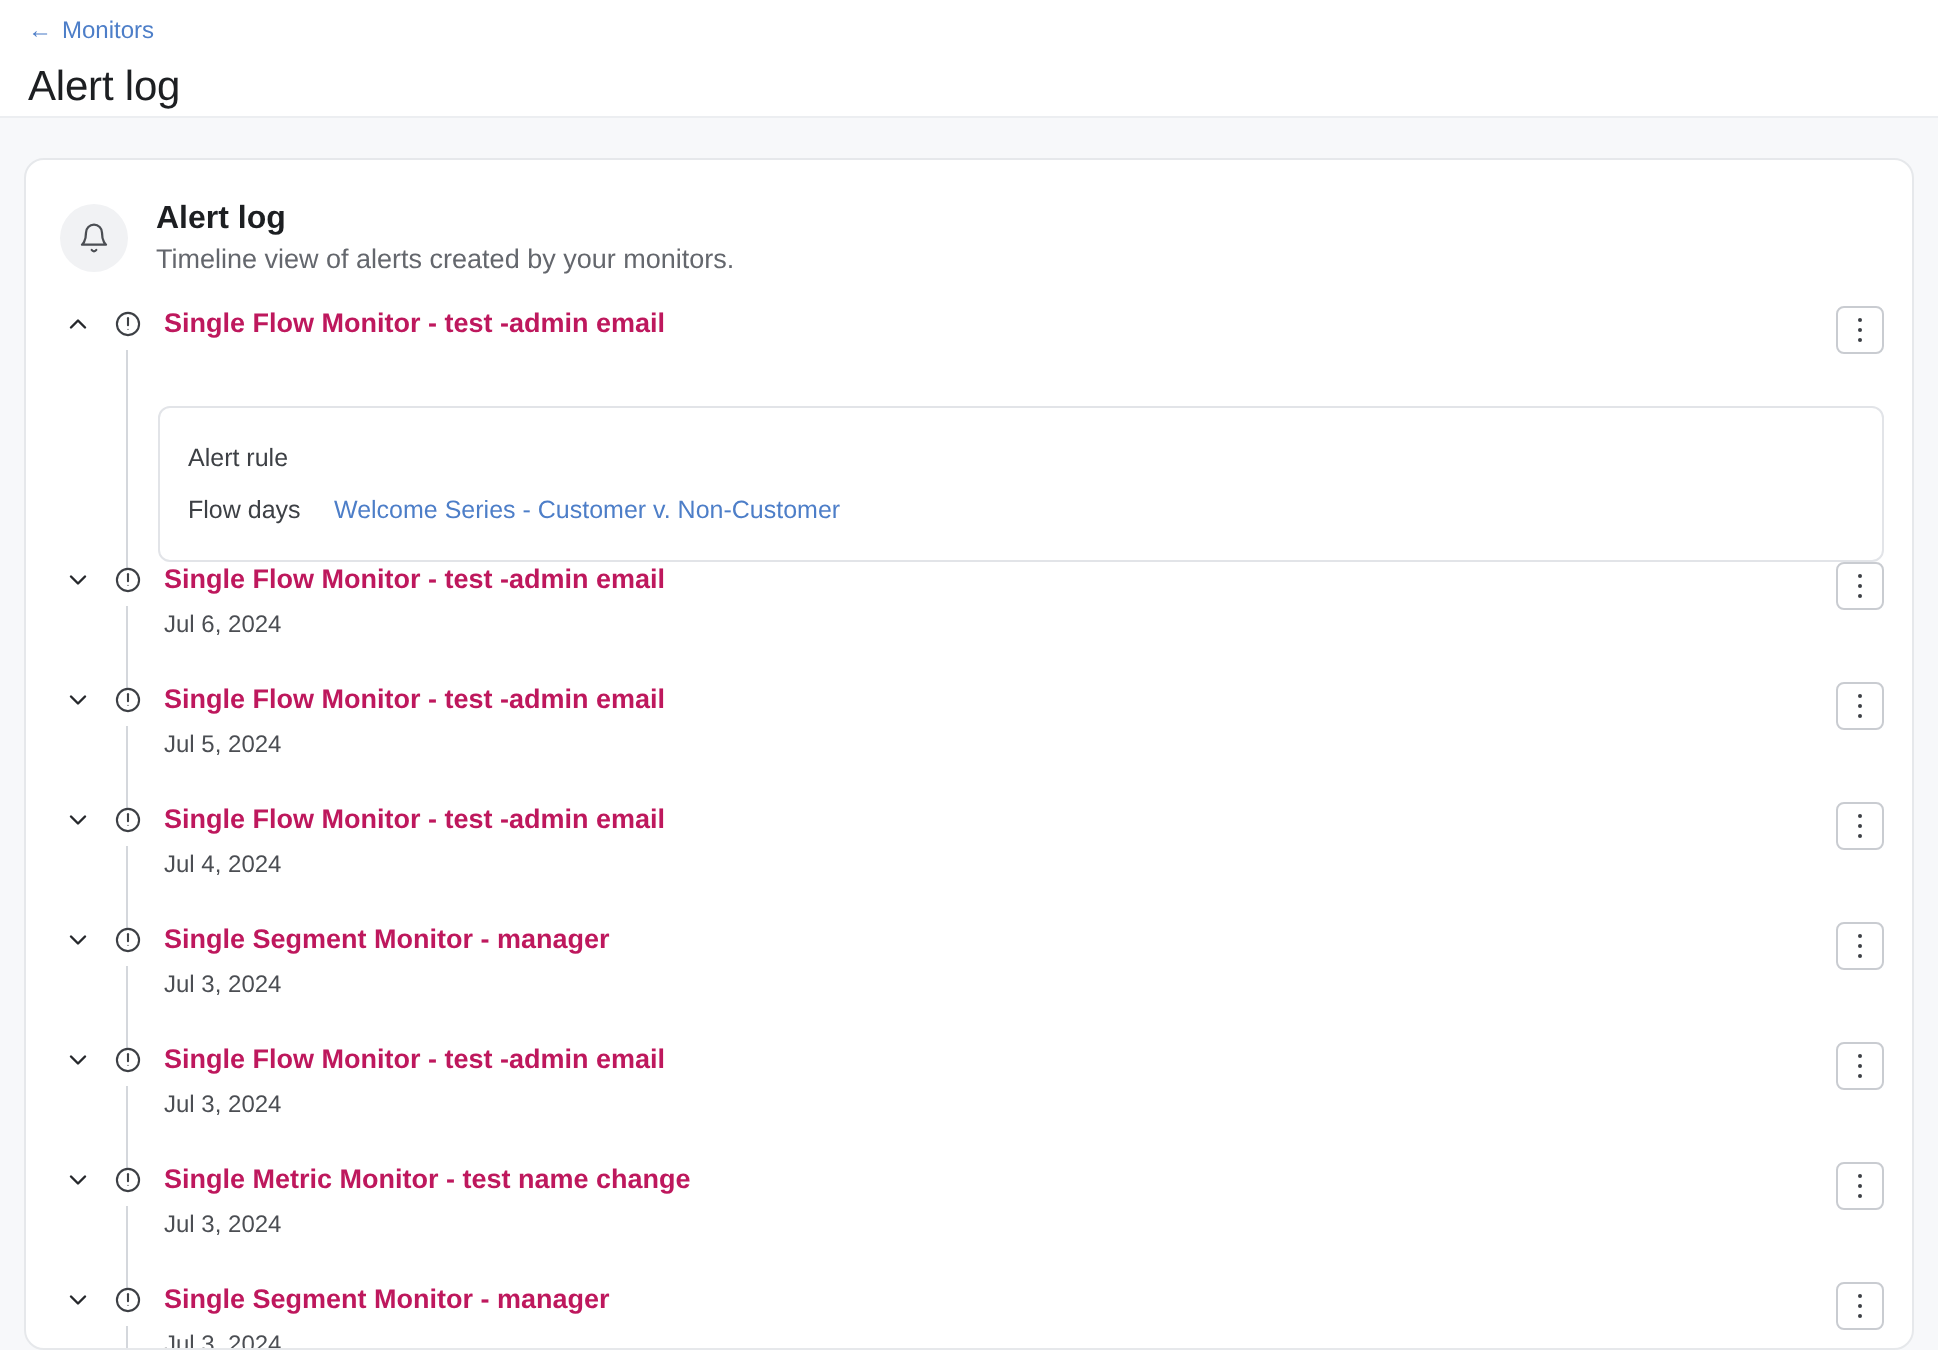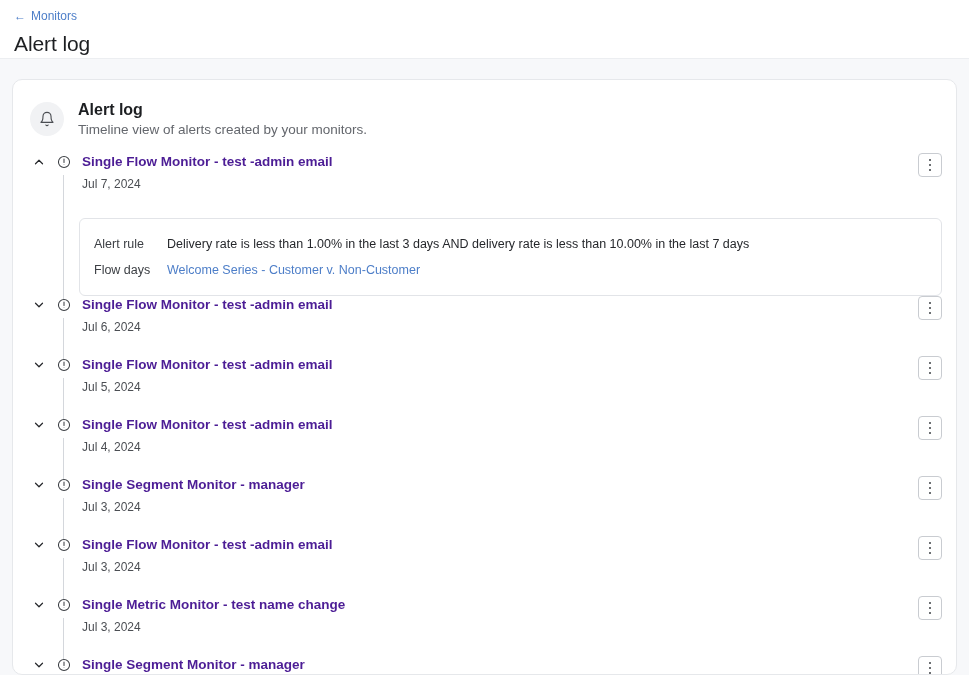--- a/index.html
+++ b/index.html
@@ -89,21 +89,21 @@
   }
   .alertmark {
     width: 26px; flex: none;
     display: flex; justify-content: center;
     padding-top: 2px;
     position: relative;
     z-index: 2;
   }
   .tl-body { flex: 1; min-width: 0; padding-left: 5px; }
   .tl-title {
-    font-size: 13.5px; font-weight: 700; color: #4c1d95;
+    font-size: 13.5px; font-weight: 700; color: #be185d;
     line-height: 18px;
   }
   .tl-date {
     font-size: 12px; color: #4b4e53; line-height: 16px; margin-top: 5px;
   }
   .kebab {
     width: 24px; height: 24px; flex: none;
     border: 1px solid #c9ccd1;
     border-radius: 4px;
     background: #fff;
@@ -186,32 +186,30 @@
             </div>
             <div class="alertmark">
               <svg width="14" height="14" viewBox="0 0 24 24" fill="none" stroke="#3d4045" stroke-width="1.8" stroke-linecap="round">
                 <circle cx="12" cy="12" r="9.5"></circle>
                 <line x1="12" y1="7" x2="12" y2="13"></line>
                 <circle cx="12" cy="16.6" r="0.6" fill="#3d4045" stroke="none"></circle>
               </svg>
             </div>
             <div class="tl-body">
               <div class="tl-title">Single Flow Monitor - test -admin email</div>
-              <div class="tl-date">Jul 7, 2024</div>
             </div>
             <div class="kebab">
               <i></i>
               <i></i>
               <i></i>
             </div>
           </div>
           <div class="detail">
             <div class="detail-line">
               <div class="detail-label">Alert rule</div>
-              <div class="detail-value">Delivery rate is less than 1.00% in the last 3 days AND delivery rate is less than 10.00% in the last 7 days</div>
             </div>
             <div class="detail-line">
               <div class="detail-label">Flow days</div>
               <div class="detail-value link">Welcome Series - Customer v. Non-Customer</div>
             </div>
           </div>
         </div>
         <div class="tl-row">
           <div class="tl-connector"></div>
           <div class="tl-main">

